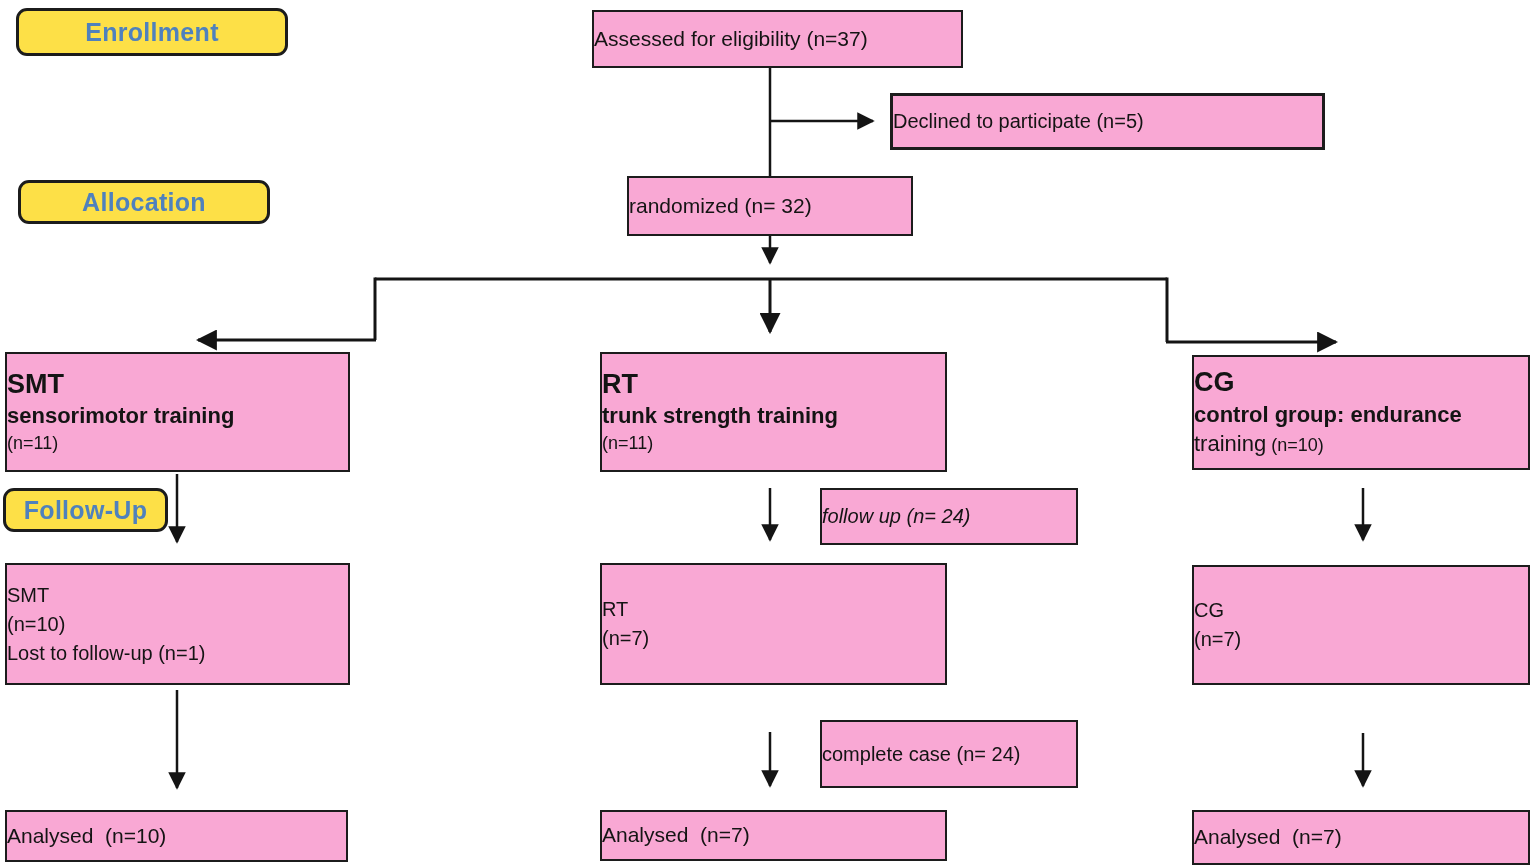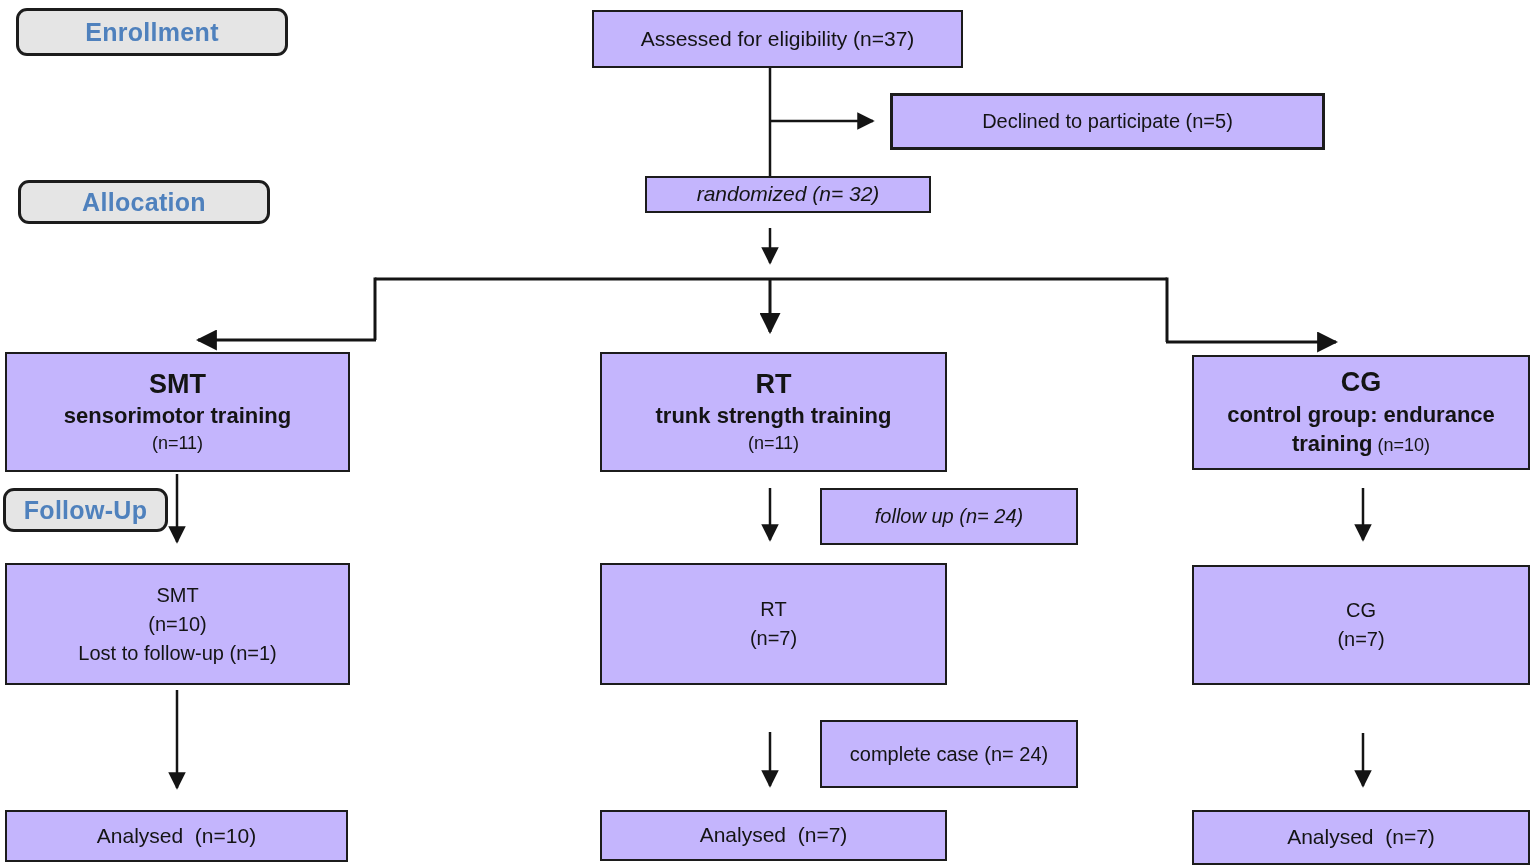--- a/index.html
+++ b/index.html
@@ -7,47 +7,47 @@
     position:relative;
     width:1535px; height:868px;
     background:#ffffff;
     font-family:"Liberation Sans", sans-serif;
     overflow:hidden;
   }
   svg.connectors { position:absolute; left:0; top:0; z-index:0; }
 
   .stage-label {
     position:absolute; z-index:2;
-    background:#e5e5e5;
+    background:#fde047;
     border:3px solid #1c1c1c;
     border-radius:11px;
     color:#4f81bd;
     font-weight:bold;
     font-size:25px;
     display:flex; align-items:center; justify-content:center;
     box-sizing:border-box;
     letter-spacing:0.3px;
   }
   .box {
     position:absolute; z-index:1;
-    background:#c4b5fd;
+    background:#f9a8d4;
     border:2.5px solid #1c1c1c;
     color:#141414;
-    display:flex; flex-direction:column; align-items:center; justify-content:center;
+    display:flex; flex-direction:column; align-items:flex-start; justify-content:center;
     text-align:center;
     box-sizing:border-box;
     font-size:20px;
     line-height:1.45;
   }
   .box .t-xl { font-size:27px; font-weight:bold; line-height:1.25; }
   .box .t-lg { font-size:22px; font-weight:bold; line-height:1.35; }
   .box .t-md { font-size:18px; line-height:1.4; }
   .fs21 { font-size:21px; }
   .pre { white-space:pre-wrap; }
-  .b { font-weight:bold;margin-top:38px; }
+  .b { font-weight:normal;margin-top:38px; }
 </style>
 </head>
 <body>
 
 <div id="canvas">
 
   <svg class="connectors" width="1535" height="868">
     <defs>
       <marker id="ah" viewBox="0 0 10 10" refX="9" refY="5" markerWidth="7" markerHeight="7" orient="auto" markerUnits="strokeWidth">
         <path d="M0,0 L10,5 L0,10 z" fill="#141414"></path>
@@ -93,21 +93,21 @@
 
 
   <div class="box fs21" style="left:592px; top:10px; width:371px; height:58px;">
     <span>Assessed for eligibility (n=37)</span>
   </div>
 
   <div class="box" style="left:890px; top:93px; width:435px; height:57px; border-width:3px;">
     <span>Declined to participate (n=5)</span>
   </div>
 
-  <div class="box fs21" style="left:645px; top:176px; width:286px; height:37px;font-style:italic;">
+  <div class="box fs21" style="left:627px; top:176px; width:286px; height:60px;">
     <span>randomized (n= 32)</span>
   </div>
 
   <div class="box" style="left:5px; top:352px; width:345px; height:120px;">
     <div class="t-xl">SMT</div>
     <div class="t-lg">sensorimotor training</div>
     <div class="t-md">(n=11)</div>
   </div>
 
   <div class="box" style="left:600px; top:352px; width:347px; height:120px;">

